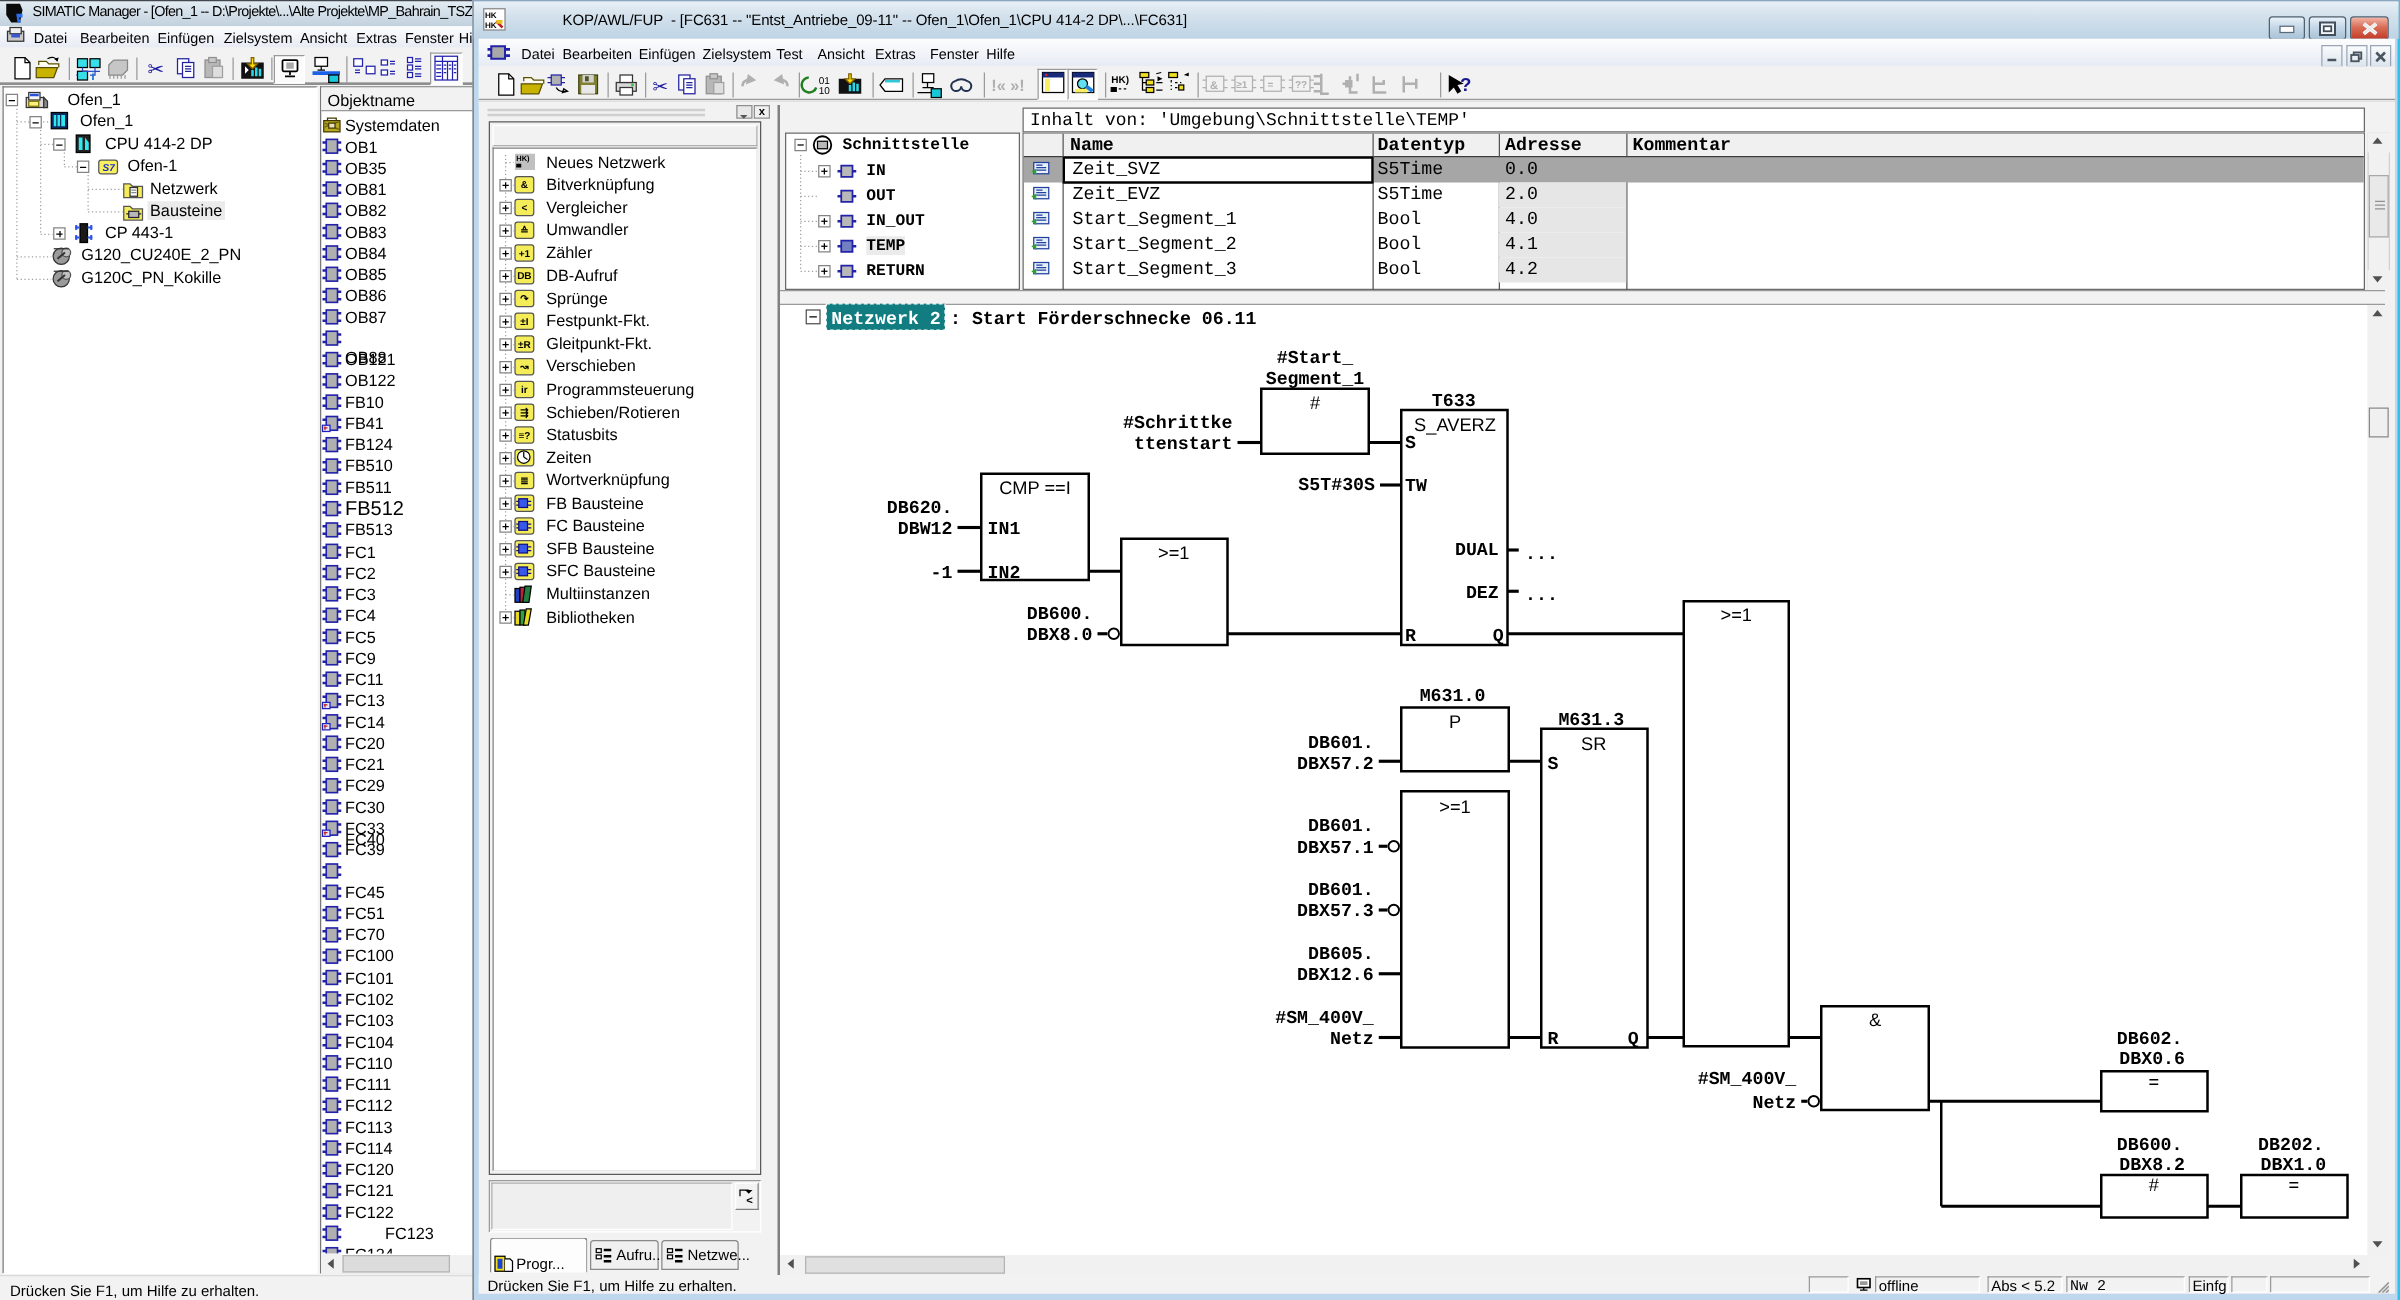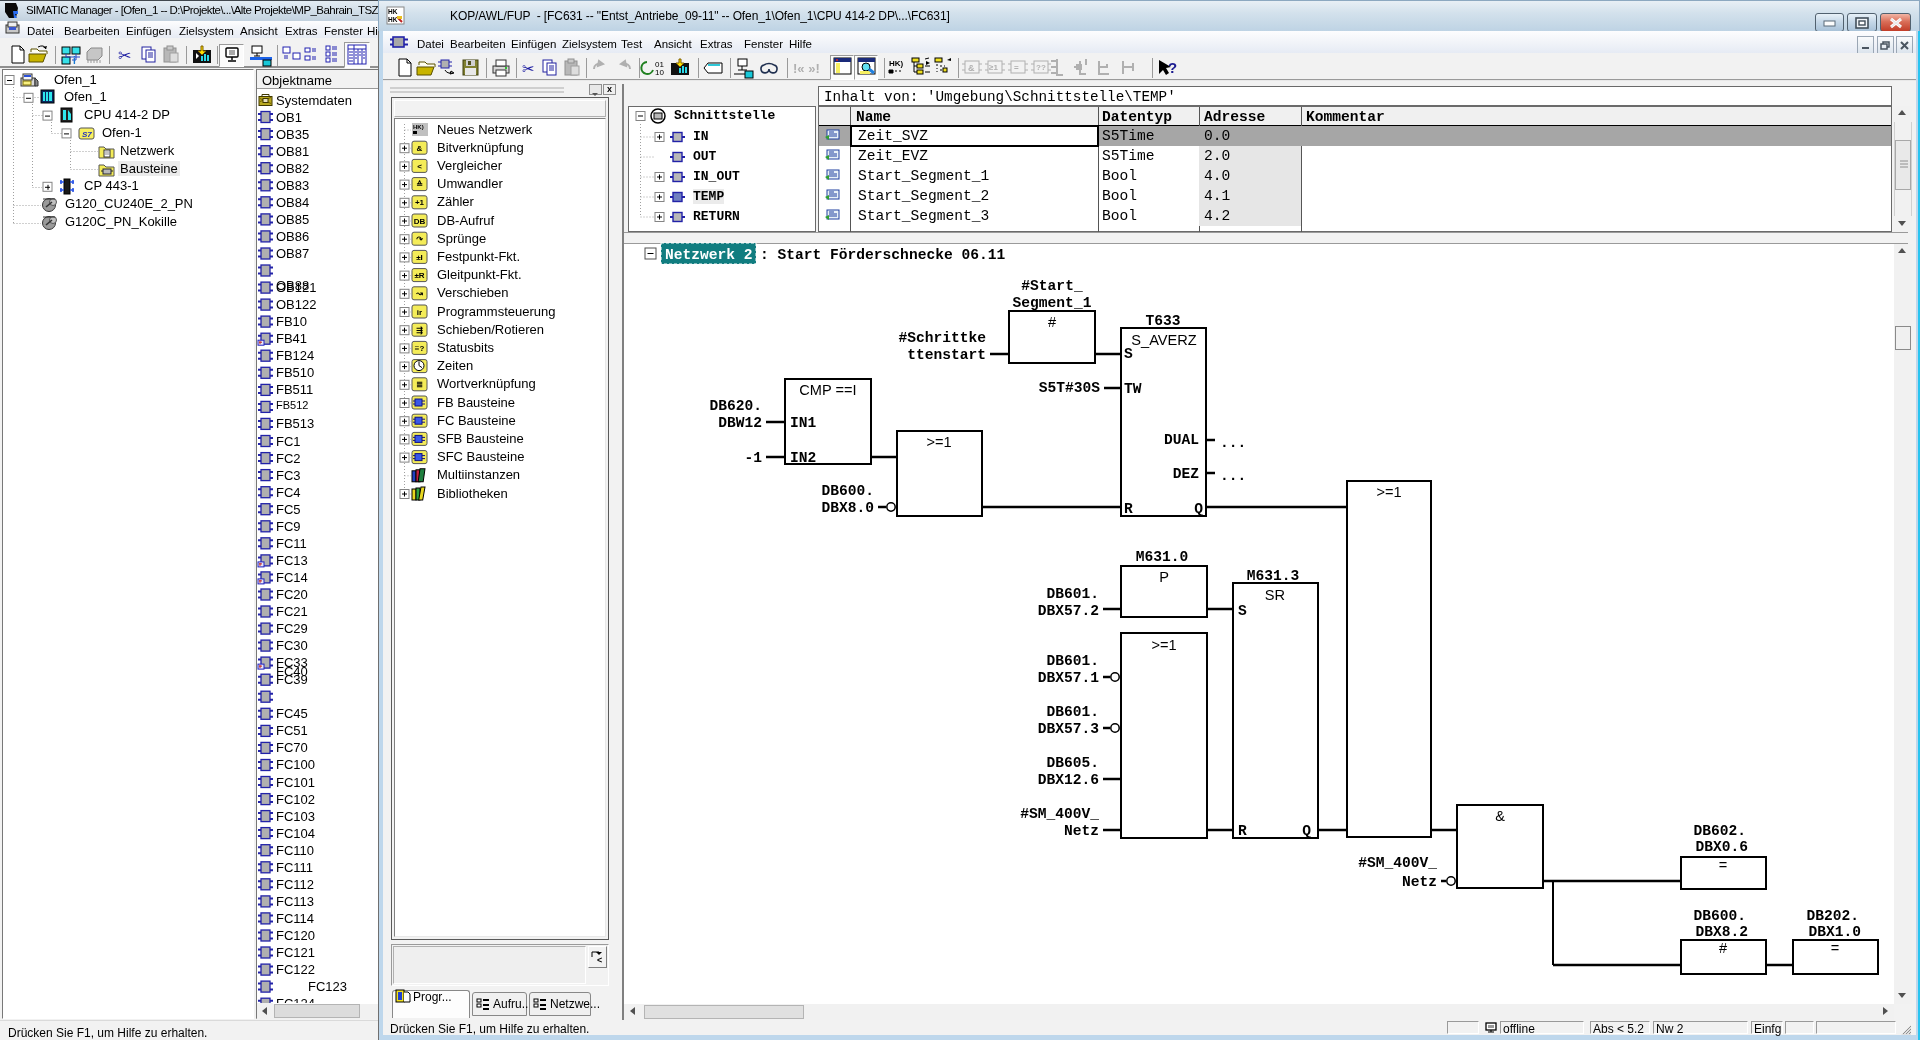--- a/index.html
+++ b/index.html
@@ -428,21 +428,21 @@
 <div class="abs" style="left:276px;top:229px;font-size:13px;white-space:pre;">OB86</div>
 <div class="abs" style="left:276px;top:246px;font-size:13px;white-space:pre;">OB87</div>
 <div class="abs" style="left:276px;top:263px;font-size:13px;white-space:pre;margin-top:15px;">OB88</div>
 <div class="abs" style="left:276px;top:280px;font-size:13px;white-space:pre;">OB121</div>
 <div class="abs" style="left:276px;top:297px;font-size:13px;white-space:pre;">OB122</div>
 <div class="abs" style="left:276px;top:314px;font-size:13px;white-space:pre;">FB10</div>
 <div class="abs" style="left:276px;top:331px;font-size:13px;white-space:pre;">FB41</div>
 <div class="abs" style="left:276px;top:348px;font-size:13px;white-space:pre;">FB124</div>
 <div class="abs" style="left:276px;top:365px;font-size:13px;white-space:pre;">FB510</div>
 <div class="abs" style="left:276px;top:382px;font-size:13px;white-space:pre;">FB511</div>
-<div class="abs" style="left:276px;top:399px;font-size:11px;white-space:pre;">FB512</div>
+<div class="abs" style="left:276px;top:399px;font-size:16px;white-space:pre;">FB512</div>
 <div class="abs" style="left:276px;top:416px;font-size:13px;white-space:pre;">FB513</div>
 <div class="abs" style="left:276px;top:434px;font-size:13px;white-space:pre;">FC1</div>
 <div class="abs" style="left:276px;top:451px;font-size:13px;white-space:pre;">FC2</div>
 <div class="abs" style="left:276px;top:468px;font-size:13px;white-space:pre;">FC3</div>
 <div class="abs" style="left:276px;top:485px;font-size:13px;white-space:pre;">FC4</div>
 <div class="abs" style="left:276px;top:502px;font-size:13px;white-space:pre;">FC5</div>
 <div class="abs" style="left:276px;top:519px;font-size:13px;white-space:pre;">FC9</div>
 <div class="abs" style="left:276px;top:536px;font-size:13px;white-space:pre;">FC11</div>
 <div class="abs" style="left:276px;top:553px;font-size:13px;white-space:pre;">FC13</div>
 <div class="abs" style="left:276px;top:570px;font-size:13px;white-space:pre;">FC14</div>
@@ -856,21 +856,21 @@
 <div class="abs" style="left:59px;top:467px;font-size:13px;white-space:pre;">Multiinstanzen</div>
 <div class="abs" style="left:59px;top:486px;font-size:13px;white-space:pre;">Bibliotheken</div>
 <div class="abs" style="left:13px;top:944px;width:218px;height:42px;background:#f2f2f2;border:1px solid;border-color:#9a9a9a #fff #fff #9a9a9a;"></div>
 <div class="abs" style="left:15px;top:946px;width:193px;height:38px;background:#efefef;border:1px solid;border-color:#b0b0b0 #fff #fff #b0b0b0;"></div>
 <div class="abs" style="left:210px;top:946px;width:19px;height:22px;background:#f2f2f2;border:1px solid;border-color:#fff #808080 #808080 #fff;"><svg width="16" height="18">
         <path d="M3 10 v-5 h7 M10 5 l-0 0" stroke="#000" fill="none"></path>
         <path d="M10 2 l0 6 l3 -3 z" fill="#000" transform="rotate(90 10 5)"></path>
         <text x="8" y="16" font-size="9" font-weight="bold">&lt;</text>
       </svg></div>
 <div class="abs" style="left:14px;top:990px;width:78px;height:28px;background:#fdfdfd;border:1px solid #888;border-bottom:none;border-radius:3px 3px 0 0;"></div>
-    <div class="abs" style="left:14px;top:990px;width:78px;height:28px;display:flex;align-items:flex-start;font-size:12px;padding-left:4px;">
+    <div class="abs" style="left:14px;top:990px;width:78px;height:28px;display:flex;align-items:flex-end;font-size:12px;padding-left:4px;">
       <svg width="14" height="13">
         <rect x="0" y="0" width="8" height="12" fill="#f0e020" stroke="#000"></rect>
         <rect x="2" y="2" width="4" height="8" fill="#2040d0"></rect>
         <path d="M8 2 h4 l2 2 v8 h-6" fill="#fff" stroke="#000"></path>
       </svg>
       <span style="margin-left:3px;">Progr...</span>
     </div>
 <div class="abs" style="left:94px;top:992px;width:55px;height:24px;background:#f0f0f0;border:1px solid #888;border-bottom:1px solid #888;border-radius:3px 3px 0 0;"></div>
     <div class="abs" style="left:94px;top:992px;width:55px;height:24px;display:flex;align-items:center;font-size:12px;padding-left:4px;">
       <svg width="14" height="13">
@@ -1026,21 +1026,21 @@
 <svg class="abs" style="left:1107px;top:1022px" width="13" height="12">
       <rect x="1" y="1" width="10" height="7" fill="#fff" stroke="#000" stroke-width="1.3"></rect>
       <rect x="3" y="3" width="6" height="3" fill="#999"></rect>
       <path d="M6 8 v2 M3 10 h6" stroke="#000"></path>
     </svg>
 <div class="abs" style="left:1122px;top:1021px;width:84px;height:13px;background:#f2f2f2;border:1px solid;border-color:#9a9a9a #fff #fff #9a9a9a;"></div>
     <div class="abs" style="left:1125px;top:1022px;font-size:12px;white-space:pre;">offline</div>
 <div class="abs" style="left:1212px;top:1021px;width:60px;height:13px;background:#f2f2f2;border:1px solid;border-color:#9a9a9a #fff #fff #9a9a9a;"></div>
     <div class="abs" style="left:1215px;top:1022px;font-size:12px;white-space:pre;">Abs &lt; 5.2</div>
 <div class="abs" style="left:1275px;top:1021px;width:95px;height:13px;background:#f2f2f2;border:1px solid;border-color:#9a9a9a #fff #fff #9a9a9a;"></div>
-    <div class="abs" style="left:1278px;top:1022px;font-size:12px;white-space:pre;">Nw 2</div>
+    <div class="abs" style="left:1278px;top:1022px;font-size:12px;white-space:pre;font-family:Liberation Mono, monospace;">Nw 2</div>
 <div class="abs" style="left:1373px;top:1021px;width:32px;height:13px;background:#f2f2f2;border:1px solid;border-color:#9a9a9a #fff #fff #9a9a9a;"></div>
     <div class="abs" style="left:1376px;top:1022px;font-size:12px;white-space:pre;">Einfg</div>
 <div class="abs" style="left:1407px;top:1021px;width:29px;height:13px;background:#f2f2f2;border:1px solid;border-color:#9a9a9a #fff #fff #9a9a9a;"></div>
 <div class="abs" style="left:1438px;top:1021px;width:80px;height:13px;background:#f2f2f2;border:1px solid;border-color:#9a9a9a #fff #fff #9a9a9a;"></div>
 <svg class="abs" style="left:1522px;top:1024px" width="12" height="12">
       <path d="M11 1 v10 h-10 z" fill="#e0e0e0"></path>
       <path d="M3 10 l8 -8 M6 10 l5 -5 M9 10 l2 -2" stroke="#909090"></path>
     </svg>
 <svg class="abs" style="left:246px;top:244px" width="1270" height="760" viewBox="624 244 1270 760" font-family="Liberation Mono,monospace" font-weight="bold" font-size="14.6px">
       <rect x="645" y="248" width="11" height="11" fill="#fff" stroke="#505050"></rect>

